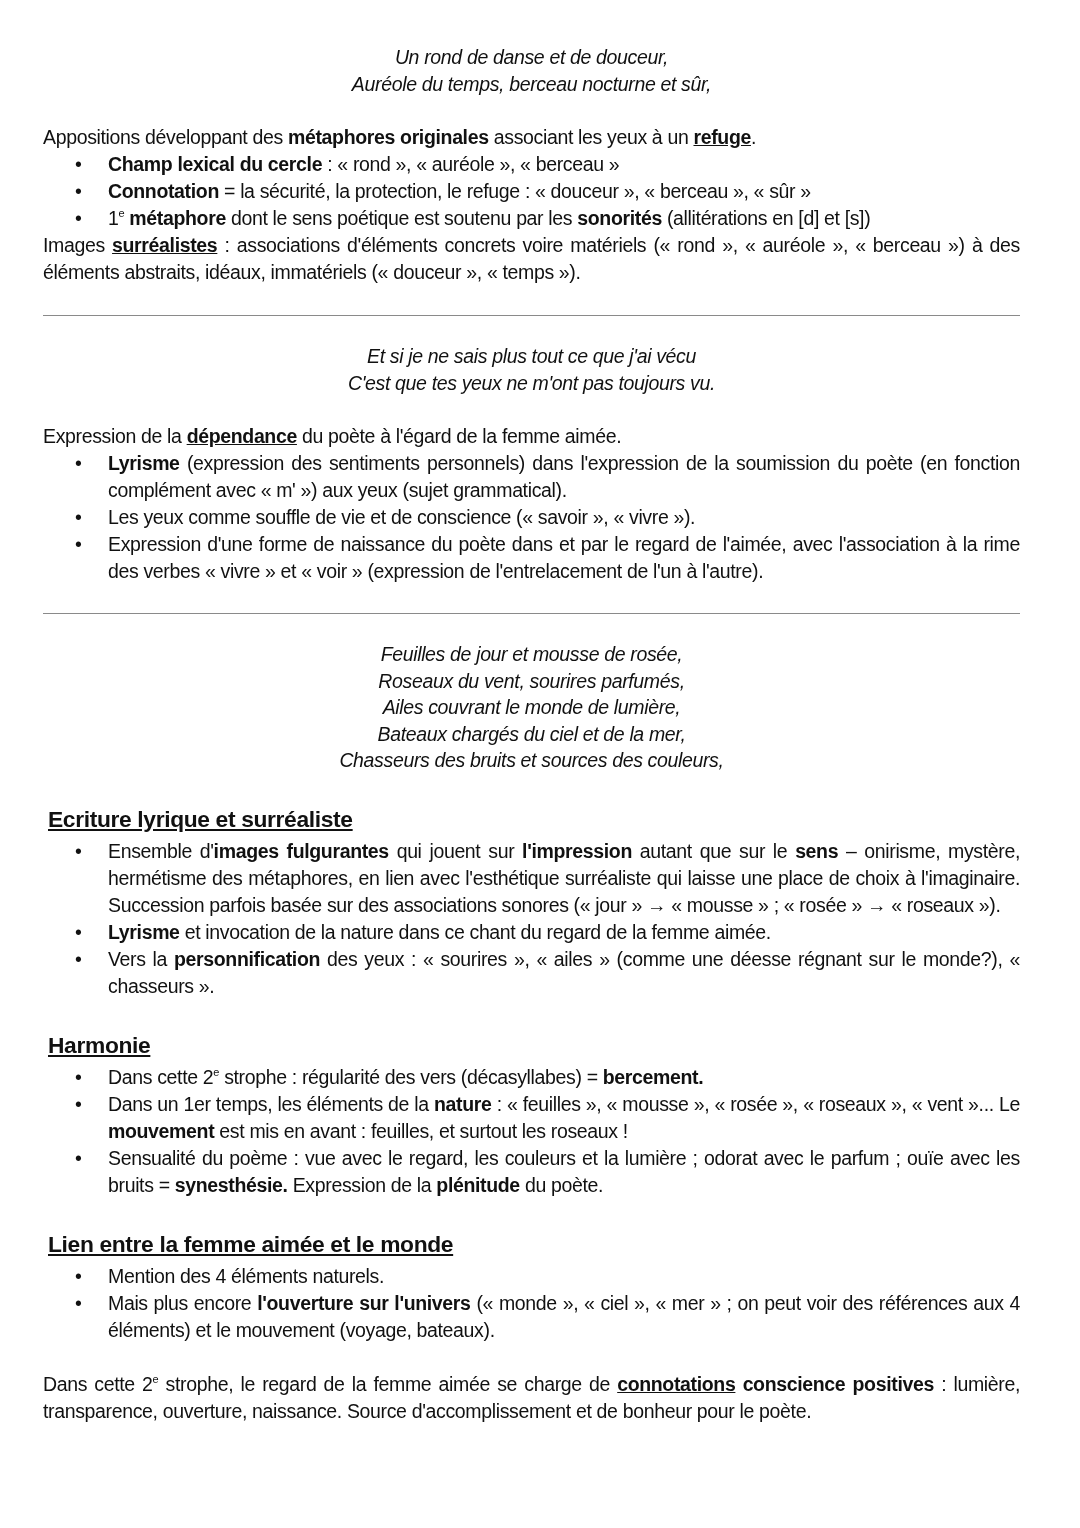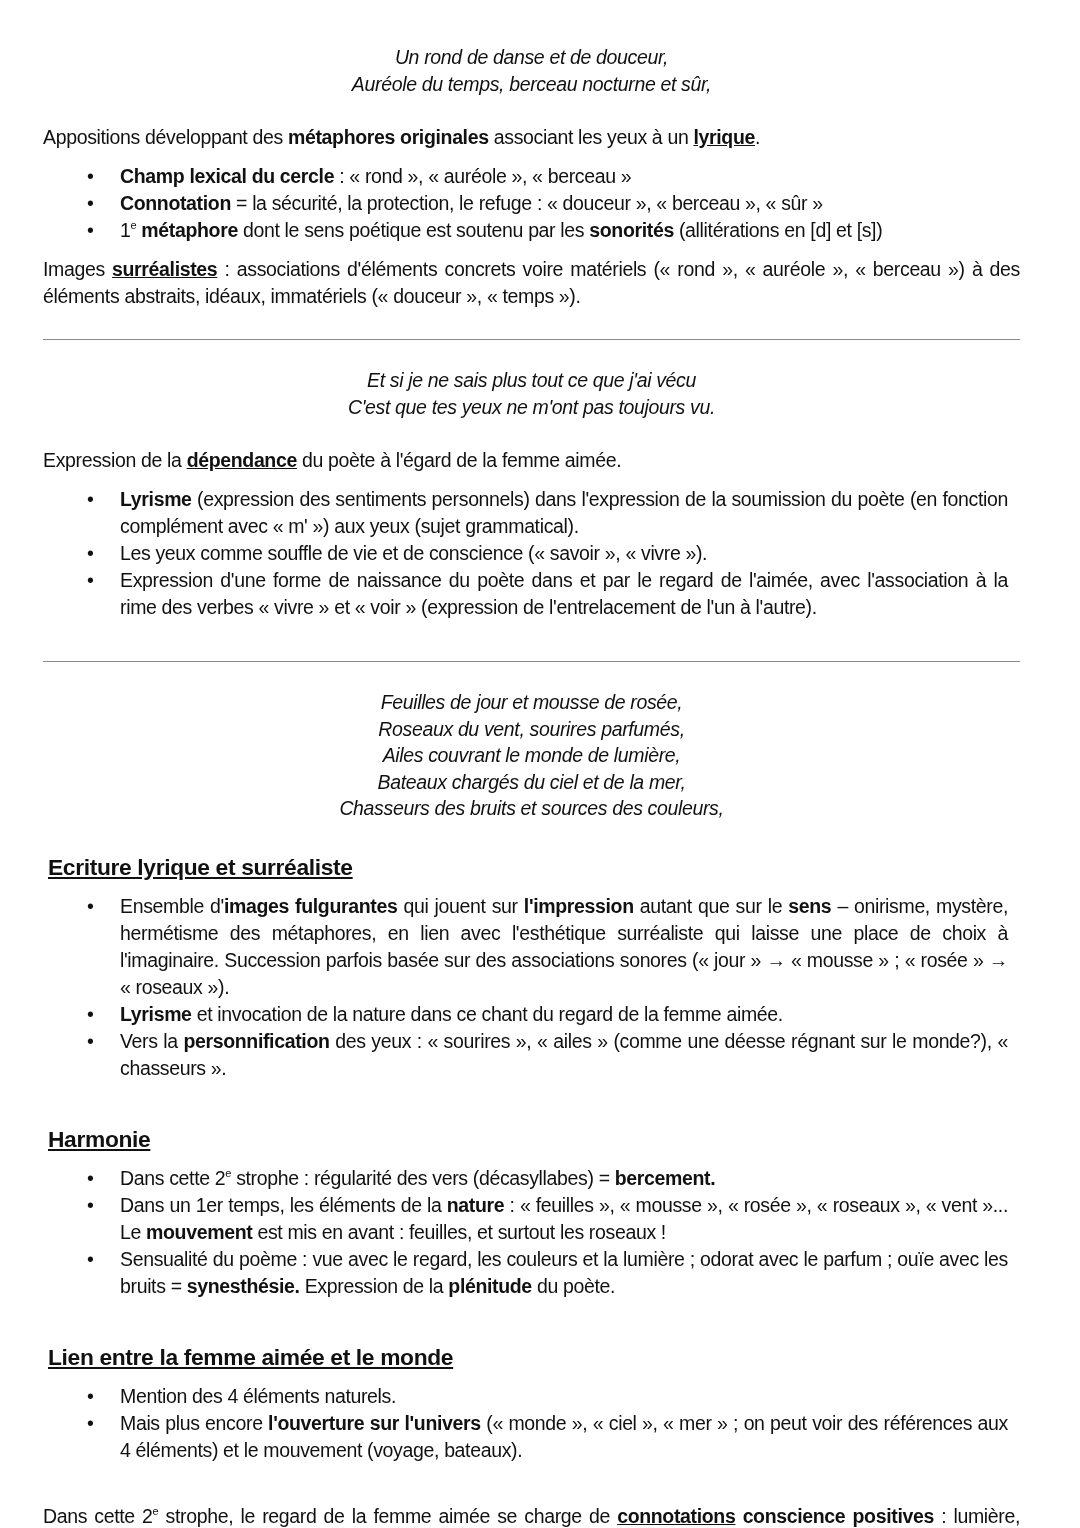--- a/index.html
+++ b/index.html
@@ -5,38 +5,38 @@
   html, body { margin: 0; padding: 0; background: #ffffff; }
   body {
     width: 1080px; height: 1528px; position: relative; overflow: hidden;
     font-family: "Liberation Sans", sans-serif; color: #111;
     font-size: 19.5px; letter-spacing: -0.35px;
   }
   .page { position: absolute; left: 43px; top: 44px; width: 977px; }
   .verse { text-align: center; font-style: italic; line-height: 26.5px; margin: 0; }
   .para { margin: 0; line-height: 27px; text-align: justify; }
   .heading { margin: 5px; line-height: 27px; font-weight: bold; text-decoration: underline; }
-  ul.bullets { list-style: none; margin: 12px; padding: 0; }
+  ul.bullets { list-style: none; margin: 0; padding: 0; }
   ul.bullets li { position: relative; padding-left: 65px; line-height: 27px; text-align: justify; }
   ul.bullets li::before { content: "•"; position: absolute; left: 32px; top: 0; }
   hr.sep { border: none; border-top: 1.5px solid #8a8a8a; margin: 0; }
   b { font-weight: bold; }
   .bu { font-weight: bold; text-decoration: underline; }
   sup { font-size: 11px; vertical-align: 8px; line-height: 0; }
 </style>
 </head>
 <body>
 
 <div class="page">
 
   <section>
     <p class="verse">Un rond de danse et de douceur,</p>
     <p class="verse">Auréole du temps, berceau nocturne et sûr,</p>
     <div style="height:27px"></div>
-    <p class="para">Appositions développant des <b>métaphores originales</b> associant les yeux à un <span class="bu">lyrique</span>.</p>
+    <p class="para">Appositions développant des <b>métaphores originales</b> associant les yeux à un <span class="bu">refuge</span>.</p>
     <ul class="bullets">
       <li><b>Champ lexical du cercle</b> : « rond », « auréole », « berceau »</li>
       <li><b>Connotation</b> = la sécurité, la protection, le refuge : « douceur », « berceau », « sûr »</li>
       <li>1<sup>e</sup> <b>métaphore</b> dont le sens poétique est soutenu par les <b>sonorités</b> (allitérations en [d] et [s])</li>
     </ul>
     <p class="para">Images <span class="bu">surréalistes</span> : associations d'éléments concrets voire matériels (« rond », « auréole », « berceau ») à des éléments abstraits, idéaux, immatériels (« douceur », « temps »).</p>
   </section>
 
   <div style="height:29px"></div>
   <hr class="sep">

